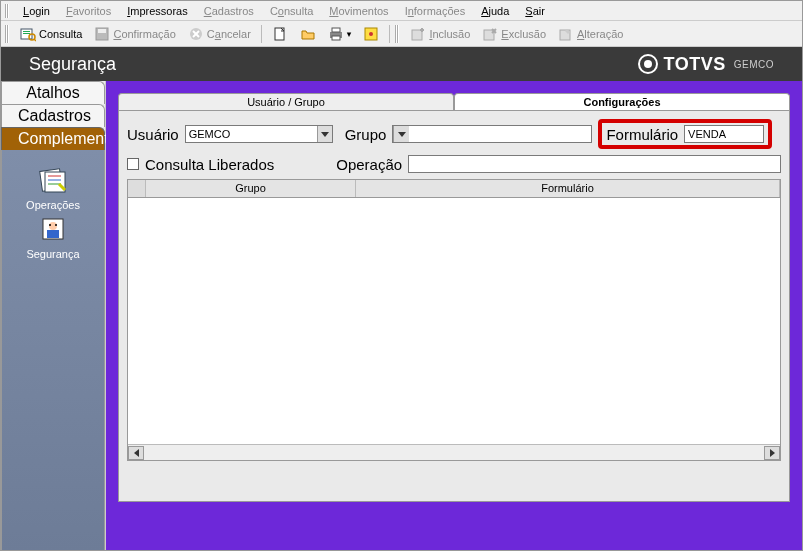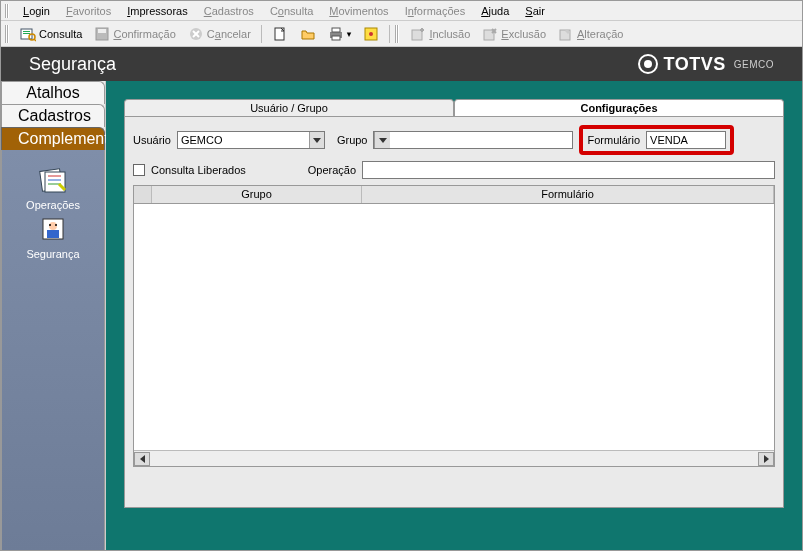--- a/index.html
+++ b/index.html
@@ -105,39 +105,39 @@
     flex:1;
     background: linear-gradient(#7f8ea9,#6d7c97);
     display:flex; flex-direction:column; align-items:center;
     padding-top:14px; gap:2px;
     border:1px solid #999; border-top:none;
   }
   .sidepanel .sitem{ display:flex; flex-direction:column; align-items:center; gap:3px; color:#fff; cursor:default;}
   .sidepanel .sitem .ico{ width:32px; height:32px; display:flex; align-items:center; justify-content:center;}
 
   
-  .content { flex:1; padding: 18px; background:#0f766e; position:relative;}
+  .content { flex:1; padding: 12px; background:#6d28d9; position:relative;}
   .tabstrip { display:flex; }
   .tabstrip .tab {
     flex:1; text-align:center;
     border:1px solid #999; background:#eee;
     padding:2px 0; border-bottom:none; border-radius:4px 4px 0 0;
     cursor:default;
   }
   .tabstrip .tab.active { background:#fff; font-weight:bold; }
   .panel {
     border:1px solid #999; background:#eaeaea;
     height: 392px;
     position:relative;
     padding:8px;
   }
 
   
   .formrow { display:flex; align-items:center; gap:6px; margin-bottom:6px;}
-  .formrow label { font-size:11px; }
+  .formrow label { font-size:15px; }
   .combo {
     display:inline-flex; align-items:center; background:#fff;
     border:1px solid #7a7a7a; height:18px; font-size:11px;
     position:relative;
   }
   .combo input { border:none; outline:none; font-size:11px; padding:0 3px; height:16px; width:100%; background:transparent;}
   .combo .arrow {
     width:16px; height:16px; background:#ddd; border-left:1px solid #999;
     display:flex; align-items:center; justify-content:center; cursor:default;
   }

